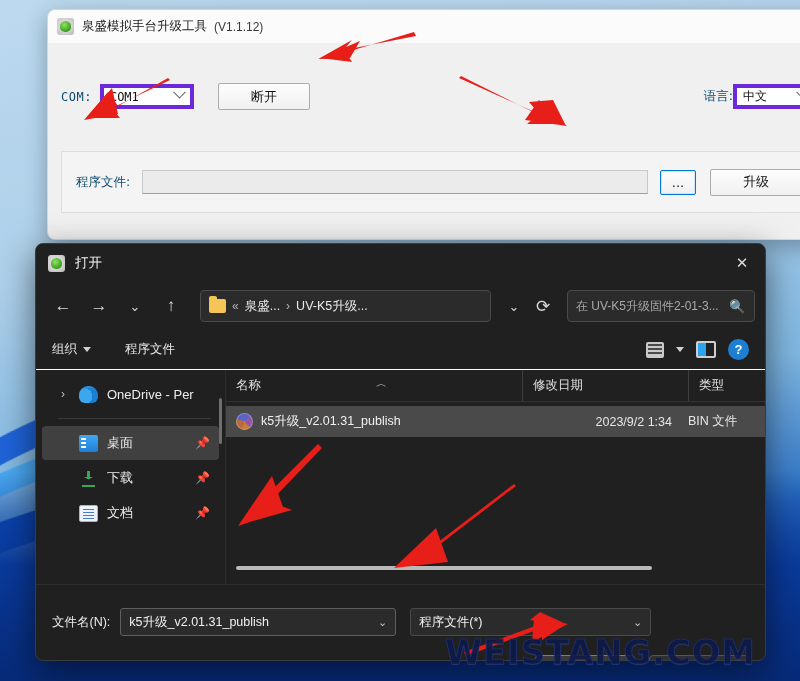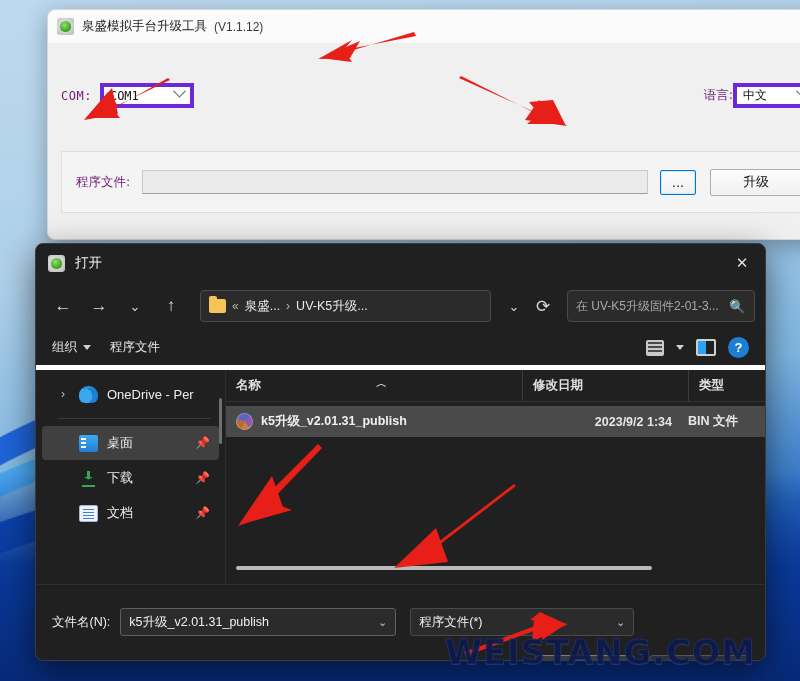--- a/index.html
+++ b/index.html
@@ -69,21 +69,21 @@
     margin-left: auto; width: 44px; height: 32px;
     display:flex; align-items:center; justify-content:center;
     color:#555; font-size:15px; border-radius: 0 8px 0 0;
   }
   #tool-body { padding: 0; position: relative; height: 196px; }
 
   .row-com {
     position:absolute; left: 13px; top: 40px; right: 13px;
     display:flex; align-items:center;
   }
-  .lbl { font-size: 12.5px; color:#701a75; font-family:"DejaVu Sans", sans-serif; }
+  .lbl { font-size: 12.5px; color:#0c4a6e; font-family:"DejaVu Sans", sans-serif; }
   .lbl-mono { font-family: "DejaVu Sans Mono", monospace; font-size: 12px; letter-spacing: 0.5px;}
   .combo {
     border:4px solid #6d28d9; background:#fff; height:25px;
     display:flex; align-items:center; padding: 0 6px;
     font-size: 12px; color:#111; position:relative;
   }
   .combo .cv { font-family:"DejaVu Sans Mono", monospace; font-size:12px; }
   .caret {
     margin-left:auto; width:9px; height:9px;
     border-right:1.4px solid #5b5b5b; border-bottom:1.4px solid #5b5b5b;
@@ -146,22 +146,22 @@
   }
   .bc-sep { color:#b5b5b5; font-size: 12px; }
   #bc-refresh-group { display:flex; align-items:center; gap:2px; margin-right:8px; }
   #search-box {
     width: 188px; height: 32px; border:1px solid #4a4a4a; background:#2b2b2b;
     border-radius:4px; display:flex; align-items:center; padding: 0 8px;
     font-size:12px; color:#a9a9a9;
   }
   #dlg-toolbar {
     height: 40px; display:flex; align-items:center; padding: 0 16px;
-    font-size: 12.5px; color:#e8e8e8; gap: 19px;
-    border-bottom: 5px solid #ffffff;
+    font-size: 12.5px; color:#e8e8e8; gap: 34px;
+    border-bottom: 1px solid #ffffff;
   }
   .tb-item { display:flex; align-items:center; gap:6px; }
   .tri-down { width:0;height:0;border-left:4px solid transparent;border-right:4px solid transparent;border-top:5px solid #d0d0d0; }
   #tb-right { margin-left:auto; display:flex; align-items:center; gap: 12px; }
   .view-ic {
     width:18px;height:16px;background:#c9c9c9;border-radius:2px; position:relative;
   }
   .view-ic::after {
     content:""; position:absolute; left:2px; top:2px; right:2px; bottom:2px;
     background: repeating-linear-gradient(180deg,#4a4a4a 0 2px,#c9c9c9 2px 4px);
@@ -202,21 +202,21 @@
   .sic-doc::after{content:"";position:absolute;left:3px;top:3px;right:3px;height:1.5px;background:#4a7cc0;box-shadow:0 3px 0 #4a7cc0,0 6px 0 #4a7cc0,0 9px 0 #4a7cc0;}
   .pin {
     margin-left:auto; width:12px; height:14px; color:#a8a8a8; font-size:12px;
     display:flex;align-items:center;justify-content:center;
   }
   .side-sep { height:1px; background:#3a3a3a; margin: 7px 14px 7px 22px; }
   #side-scroll {
     position:absolute; right:3px; top: 28px; width:3px; height:46px;
     background:#6e6e6e; border-radius:2px;
   }
-  #dlg-list { flex:1; position:relative;font-weight:bold; }
+  #dlg-list { flex:1; position:relative; }
   #list-header {
     height: 32px; display:flex; align-items:flex-end; font-size:12.5px; color:#e0e0e0;
     border-bottom: 1px solid #323232; position:relative;
   }
   .col { padding: 0 0 7px 10px; position:relative; height:100%; display:flex; align-items:flex-end;}
   .col + .col { border-left: 1px solid #3d3d3d; }
   .col-name { width: 296px; }
   .col-date { width: 166px; }
   .col-type { flex:1; }
   #sort-caret {
@@ -245,21 +245,21 @@
     display:flex; align-items:center; position:absolute; left: 16px; right: 16px; top: 23px;
   }
   #fn-label { font-size:12.5px; color:#ededed; white-space:nowrap; }
   #fn-input {
     flex:1; height: 28px; margin-left: 10px; margin-right: 14px;
     background:#2b2b2b; border:1px solid #5f5f5f; border-radius:3px;
     display:flex; align-items:center; padding: 0 8px; font-size:12.5px; color:#f0f0f0;
     max-width: 276px;
   }
   #filter-select {
-    width: 224px; height: 28px; background:#2b2b2b; border:1px solid #4a4a4a; border-radius:3px;
+    width: 241px; height: 28px; background:#2b2b2b; border:1px solid #4a4a4a; border-radius:3px;
     display:flex; align-items:center; padding: 0 8px; font-size:12.5px; color:#f0f0f0;
   }
   #btn-row { position:absolute; right: 16px; top: 70px; display:flex; gap: 14px; }
   .dlg-btn {
     width: 100px; height: 30px; border-radius:4px; border:1px solid #555;
     background:#2f2f2f; color:#f2f2f2; font-size:12.5px;
     display:flex; align-items:center; justify-content:center;
   }
   .dlg-btn.default { border-color:#7d7d7d; background:#3a3a3a; }
 
@@ -299,20 +299,21 @@
       <span id="tool-close">✕</span>
     </div>
     <div id="tool-body">
 
       <div class="row-com">
         <span class="lbl lbl-mono">COM:</span>
         <div class="combo" style="width:94px; margin-left:8px;">
           <span class="cv">COM1</span>
           <span class="caret"></span>
         </div>
+        <div class="btn-gray" style="width:92px; margin-left:24px;">断开</div>
 
         <div style="margin-left:auto; display:flex; align-items:center;">
           <span class="lbl">语言:</span>
           <div class="combo" style="width:84px; margin-left:0;">
             <span>中文</span>
             <span class="caret"></span>
           </div>
         </div>
       </div>
 

